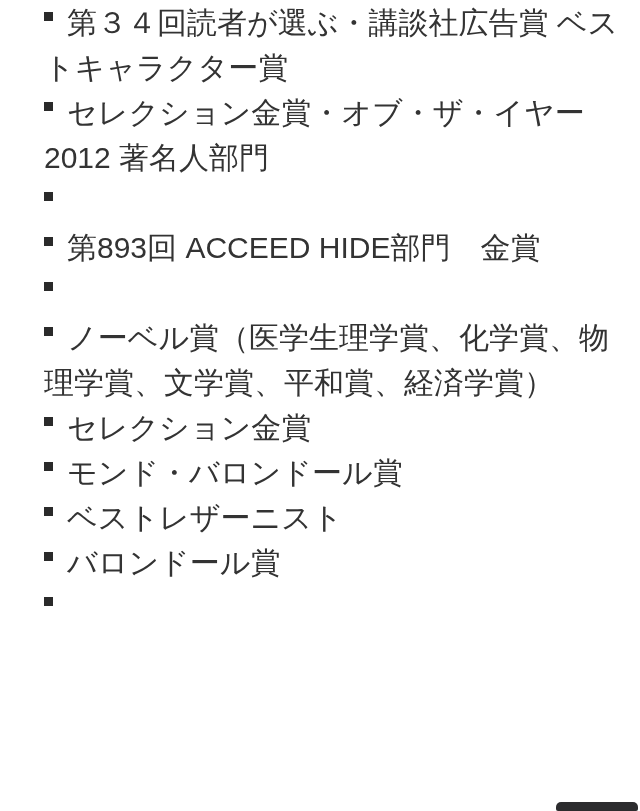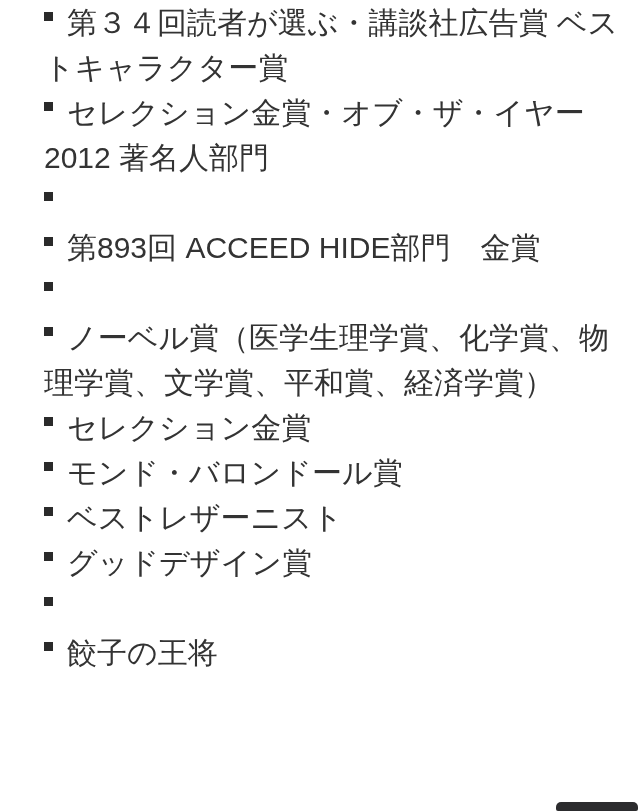--- a/index.html
+++ b/index.html
@@ -65,21 +65,20 @@
 
     <li class="award-item"><span class="bullet"></span><span class="item-text">ノーベル賞（医学生理学賞、化学賞、物理学賞、文学賞、平和賞、経済学賞）</span></li>
 
 
     <li class="award-item"><span class="bullet"></span><span class="item-text">セレクション金賞</span></li>
 
     <li class="award-item"><span class="bullet"></span><span class="item-text">モンド・バロンドール賞</span></li>
 
     <li class="award-item"><span class="bullet"></span><span class="item-text">ベストレザーニスト</span></li>
 
-    <li class="award-item"><span class="bullet"></span><span class="item-text">グッドデザイン賞</span></li>
+    <li class="award-item"><span class="bullet"></span><span class="item-text">バロンドール賞</span></li>
 
     <li class="award-item"><span class="bullet"></span></li>
 
-    <li class="award-item"><span class="bullet"></span><span class="item-text">餃子の王将</span></li>
 
   </ul>
 
 <div class="corner-bar"></div>
 
 </body></html>

